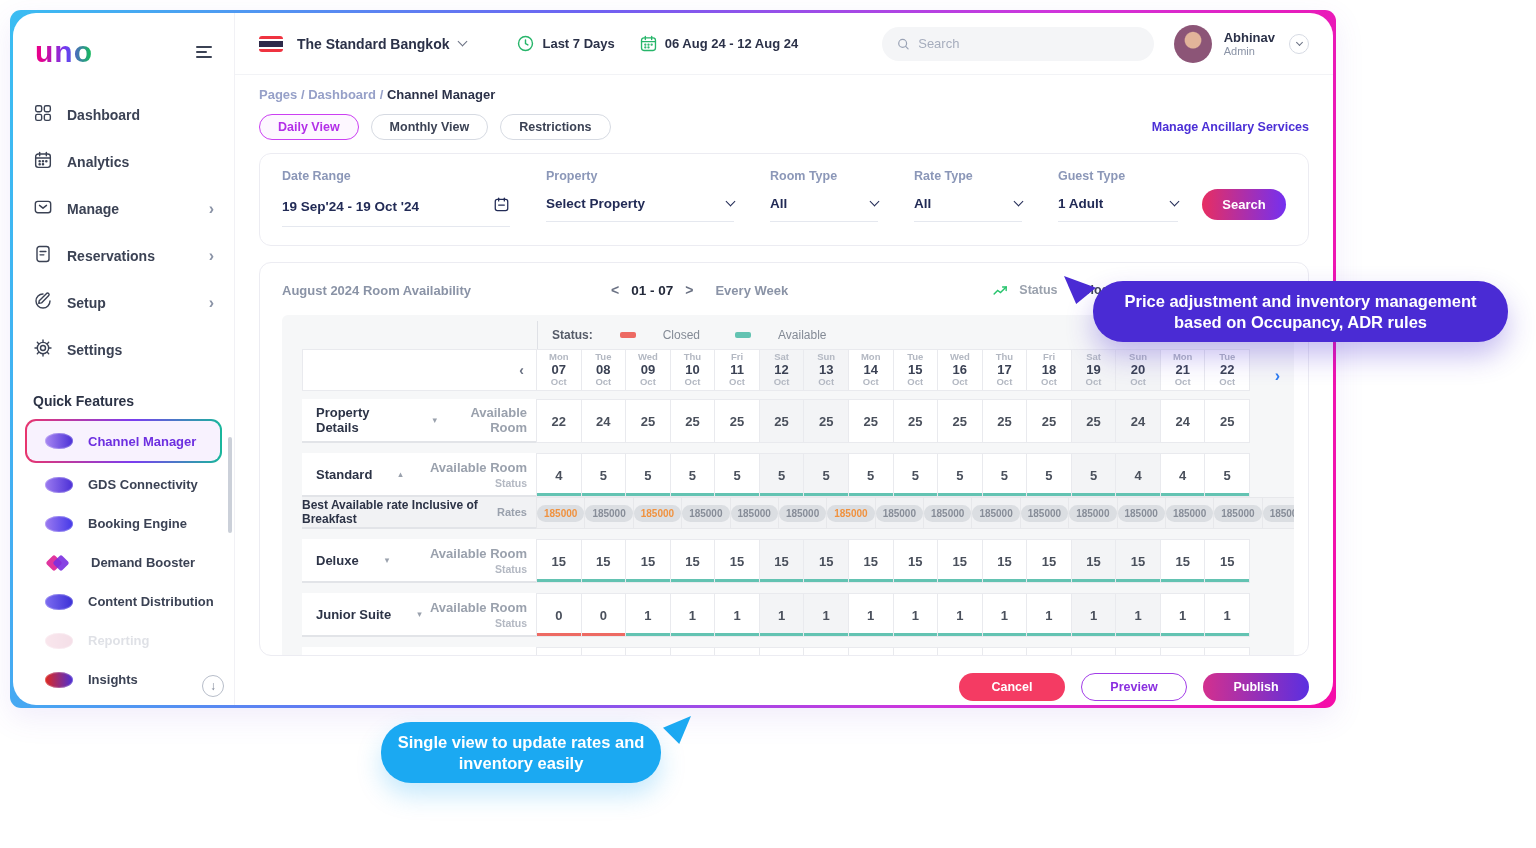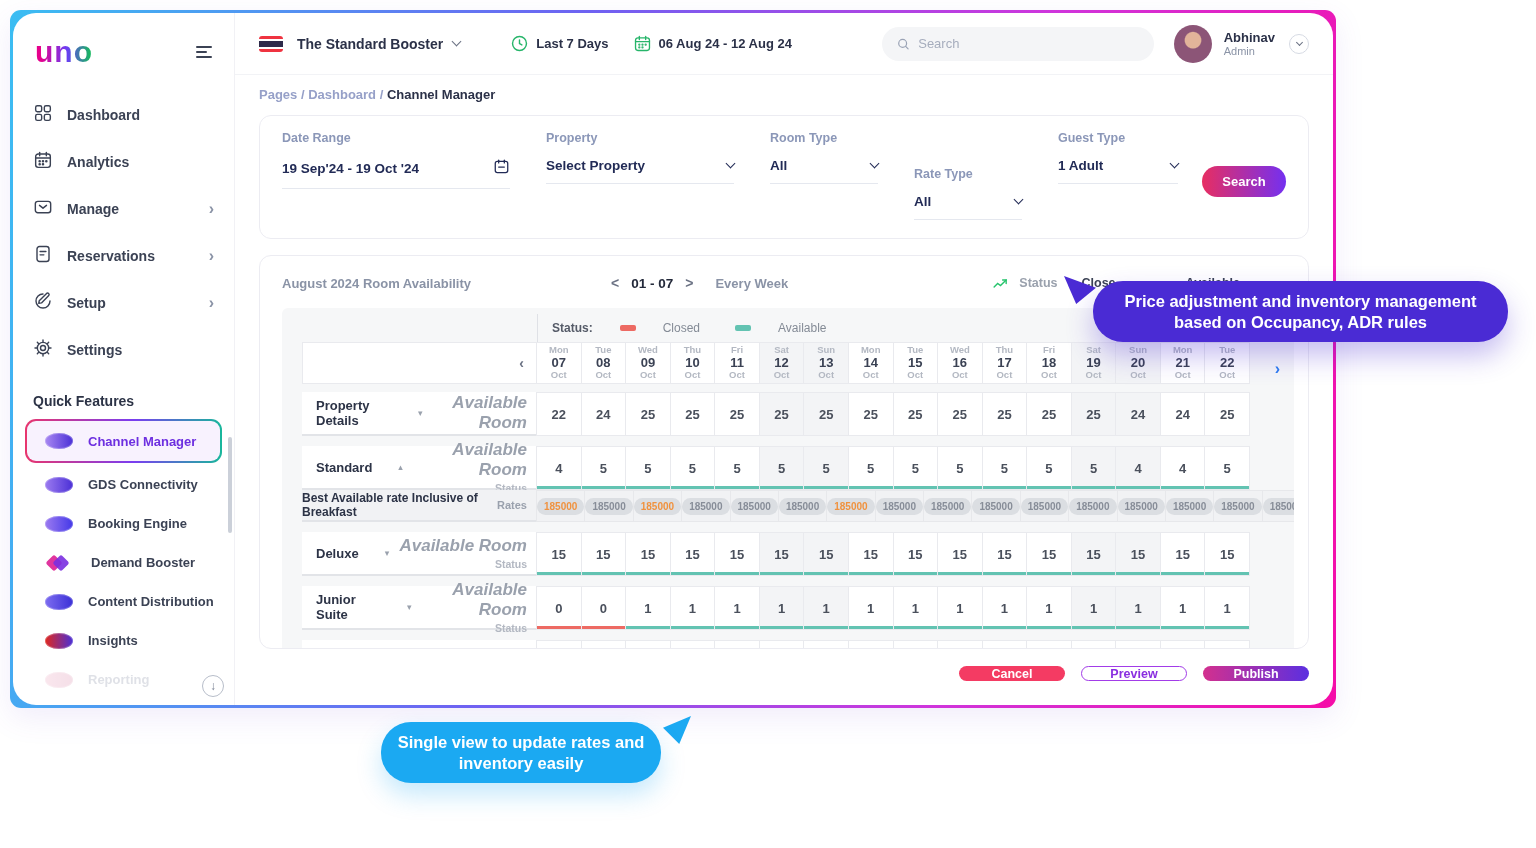--- a/index.html
+++ b/index.html
@@ -128,38 +128,38 @@
   .d-date { font-size:13px; color:#3b4254; font-weight:700; line-height:1.15; }
   .d-mon { font-size:9.5px; color:#b3b8c2; font-weight:600; line-height:1.15; }
   .next-week { position:absolute; right:14px; top:52px; color:#2b7bf0; font-size:16px; font-weight:800; cursor:pointer; }
 
   .block { margin-bottom:10px; }
   .room-row { height:44px; }
   .room-row .grow-label { border-bottom:2px solid #e2e4e8; padding:0 10px 0 14px; }
   .room-name { font-size:13px; font-weight:700; color:#2c3346; display:flex; align-items:center; gap:26px; }
   .caret { font-size:9px; color:#9aa1ad; }
   .metrics { margin-left:auto; text-align:right; }
-  .metric-1 { font-size:17px; color:#9aa1ad; font-weight:600;font-style:italic; }
+  .metric-1 { font-size:13px; color:#9aa1ad; font-weight:600; }
   .metric-2 { font-size:10.5px; color:#b3b8c2; font-weight:600; margin-top:2px; }
   .cell .val { font-size:13px; font-weight:700; color:#4a505c; }
   .status-bar { position:absolute; left:0; right:0; bottom:0; height:3.5px; }
 
   .rates-row { height:32px; background:#f1f2f4; }
   .rates-row .grow-label { background:#f1f2f4; justify-content:center; gap:8px; padding-right:10px; border-bottom:2px solid #e2e4e8; }
   .rates-label { font-size:12px; font-weight:700; color:#2c3346; }
   .rates-metric { font-size:11px; color:#9aa1ad; font-weight:600; }
   .rates-row .cell { background:#f1f2f4; border-color:#e7e8eb; }
   .rate-pill { background:#dbdee2; border-radius:10px; padding:3px 7px; font-size:10px; font-weight:700; color:#878d98; }
   .rate-pill.hi { color:#f0923f; }
 
   .partial-row { height:12px; }
   .partial-row .cell { border-bottom:none; }
 
   .footer-btns { display:flex; justify-content:flex-end; gap:16px; margin-top:17px; }
-  .footer-btns button { width:106px; height:15px; border-radius:14px; font-size:12.5px; font-weight:700;
+  .footer-btns button { width:106px; height:28px; border-radius:14px; font-size:12.5px; font-weight:700;
     font-family:inherit; cursor:pointer; }
   .cancel-btn { border:none; background:#f43b63; color:#fff; }
   .preview-btn { background:#fff; border:1.5px solid #a23ce8; color:#8a2fe0; }
   .publish-btn { border:none; background:linear-gradient(90deg,#d3308e,#5b2fe0); color:#fff; }
 
   
   .tt-purple { position:absolute; left:1093px; top:281px; width:415px; height:61px; z-index:40;
     background:#4a2bd4; border-radius:30px; color:#fff; display:flex; align-items:center; justify-content:center;
     text-align:center; font-size:16.5px; font-weight:600; line-height:1.25; padding:6px 20px;
     box-shadow:0 14px 28px rgba(70,40,210,.30); }
@@ -264,37 +264,37 @@
             <span class="diamond-icon">
               <i style="left: 0px; background: rgb(224, 53, 158);"></i>
               <i style="left: 7px; background: rgb(122, 47, 224); opacity: 0.9;"></i>
             </span>
             <span>Demand Booster</span>
           </div>
           <div class="qf-item">
             <span class="eye-icon" style="background: linear-gradient(90deg, rgb(125, 109, 240), rgb(58, 47, 214)); --c2: #3a2fd6; box-shadow: rgba(255, 255, 255, 0.25) 0px 0px 0px 1px inset;"></span>
             <span>Content Distribution</span>
           </div>
+          <div class="qf-item faded">
+            <span class="eye-icon" style="background: linear-gradient(90deg, rgb(243, 201, 216), rgb(232, 184, 204)); --c2: #e8b8cc; box-shadow: rgba(255, 255, 255, 0.25) 0px 0px 0px 1px inset;"></span>
+            <span>Reporting</span>
+          </div>
           <div class="qf-item">
             <span class="eye-icon" style="background: linear-gradient(90deg, rgb(224, 40, 30), rgb(74, 47, 214)); --c2: #4a2fd6; box-shadow: rgba(255, 255, 255, 0.25) 0px 0px 0px 1px inset;"></span>
             <span>Insights</span>
-          </div>
-          <div class="qf-item faded">
-            <span class="eye-icon" style="background: linear-gradient(90deg, rgb(243, 201, 216), rgb(232, 184, 204)); --c2: #e8b8cc; box-shadow: rgba(255, 255, 255, 0.25) 0px 0px 0px 1px inset;"></span>
-            <span>Reporting</span>
           </div>
         </div>
       <div class="sb-scrollbar"></div>
       <div class="sb-down-btn">↓</div>
     </aside>
 
     <div class="main">
       <div class="topbar">
         <div class="flag"></div>
-        <span class="prop-name">The Standard Booster</span>
+        <span class="prop-name">The Standard Bangkok</span>
         <span class="chev" style="margin-right:40px;"></span>
         <div class="tb-group">
           <svg width="19" height="19" viewBox="0 0 24 24" fill="none" stroke="#27b56a" stroke-width="1.8" stroke-linecap="round">
               <circle cx="12" cy="12" r="8.8"></circle>
               <polyline points="12,7.5 12,12 15,13.8"></polyline>
             </svg>
           <span>Last 7 Days</span>
         </div>
         <div class="tb-group" style="margin-left:14px;">
           <svg width="19" height="19" viewBox="0 0 24 24" fill="none" stroke="#27b56a" stroke-width="1.7" stroke-linecap="round">
@@ -328,20 +328,28 @@
           </div>
       </div>
 
       <div class="content">
         <div class="breadcrumb">
           <span>Pages</span> / 
           <span>Dashboard</span> / 
           <span class="current">Channel Manager</span>
         </div>
 
+        <div class="tabs-row">
+          <div id="tabs" style="display:flex;gap:12px;">
+              <div class="tab-pill active">Daily View</div>
+              <div class="tab-pill">Monthly View</div>
+              <div class="tab-pill">Restrictions</div>
+            </div>
+          <span class="manage-link">Manage Ancillary Services</span>
+        </div>
 
         <div class="filter-card">
           <div id="filter-fields" style="display:flex;gap:36px;flex:1;">
               <div class="f-field" style="width: 228px;">
                 <div class="f-label">Date Range</div>
                 <div class="f-value">
                   <span>19 Sep'24 - 19 Oct '24</span>
                   <span><svg width="17" height="17" viewBox="0 0 24 24" fill="none" stroke="#222b56" stroke-width="1.8" stroke-linecap="round">
                       <rect x="3.2" y="4.8" width="17.6" height="16" rx="3"></rect>
                       <line x1="8" y1="3" x2="8" y2="7"></line>
@@ -357,21 +365,21 @@
                   <span class="chev"></span>
                 </div>
               </div>
               <div class="f-field" style="width: 108px;">
                 <div class="f-label">Room Type</div>
                 <div class="f-value">
                   <span>All</span>
                   <span class="chev"></span>
                 </div>
               </div>
-              <div class="f-field" style="width: 108px; margin-top: 36px;">
+              <div class="f-field" style="width: 108px;">
                 <div class="f-label">Rate Type</div>
                 <div class="f-value">
                   <span>All</span>
                   <span class="chev"></span>
                 </div>
               </div>
               <div class="f-field" style="width: 120px;">
                 <div class="f-label">Guest Type</div>
                 <div class="f-value">
                   <span>1 Adult</span>

